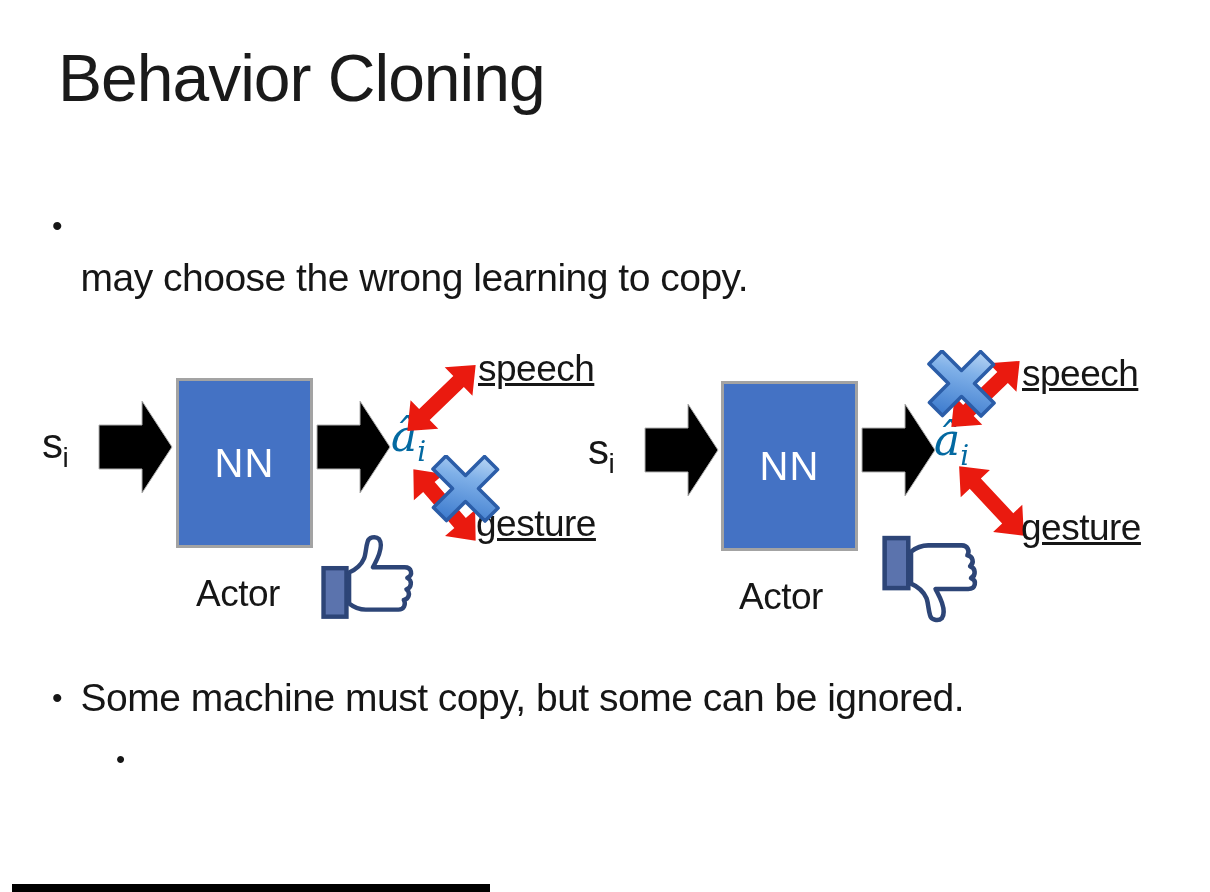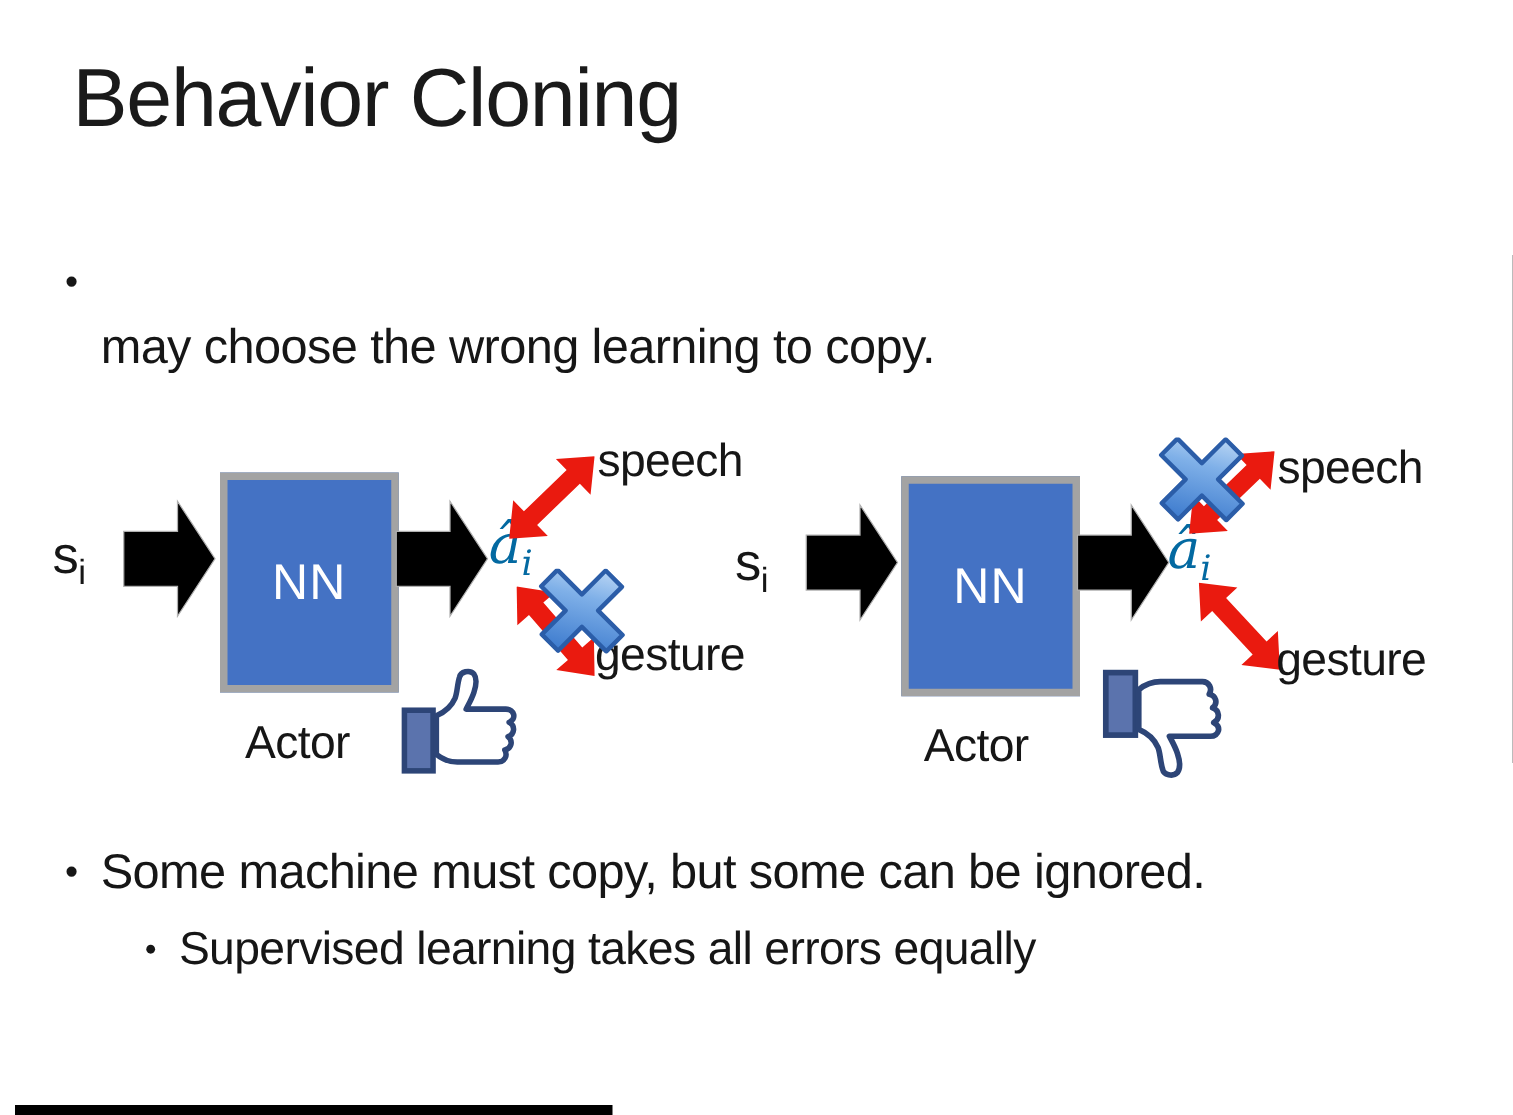--- a/index.html
+++ b/index.html
@@ -19,28 +19,28 @@
   .b1{left:52px; top:200px; width:1100px;}
   .b2{left:52px; top:672px; width:1140px;}
   .b2sub{left:116px; top:734px; width:1060px;}
   .b2sub .bullet-mark{font-size:26px; line-height:50px;}
   .b2sub .bullet-text{font-size:37px; line-height:50px;}
 
   
   .io-label{font-size:42px; letter-spacing:-0.5px;}
   .io-label sub{font-size:28px;}
   .nn-box{
-    width:131px; height:164px; background:#4472C4; border:6px solid #a3a3a3;
+    width:131px; height:164px; background:#4472C4; border:3px solid #a3a3a3;
     display:flex; align-items:center; justify-content:center;
   }
   .nn-text{color:#ffffff; font-size:40px; letter-spacing:1px;}
   .actor-label{font-size:37px; letter-spacing:-0.5px;margin-top:24px;}
   .ahat{font-family:"DejaVu Serif", serif; font-style:italic; font-size:44px; color:#0369a1;}
   .ahat sub{font-size:28px;}
-  .action-label{font-size:37px; letter-spacing:-0.5px;}
+  .action-label{font-size:37px; letter-spacing:-0.5px;text-decoration:underline;}
   .red-arrow{width:95px; height:42px;}
   .cross{z-index:5;}
 
   
   .dl-si{left:42px; top:420px;}
   .dl-arrow1{left:98px; top:399px;}
   .dl-nn{left:176px; top:378px;}
   .dl-arrow2{left:316px; top:399px;}
   .dl-ai{left:391px; top:410px;}
   .dl-speech-arrow{left:394px; top:377px; transform:rotate(-44deg);}
@@ -194,18 +194,17 @@
     </svg>
   </div>
 
   <div class="abs b2 bullet-row">
     <span class="bullet-mark">•</span>
     <span class="bullet-text">Some machine must copy, but some can be ignored.</span>
   </div>
 
   <div class="abs b2sub bullet-row">
     <span class="bullet-mark">•</span>
-    <span class="bullet-text">Supervised learning takes all errors equally</span>
   </div>
 
   <div class="abs bottom-bar"></div>
 
 </div>
 
 </body></html>

